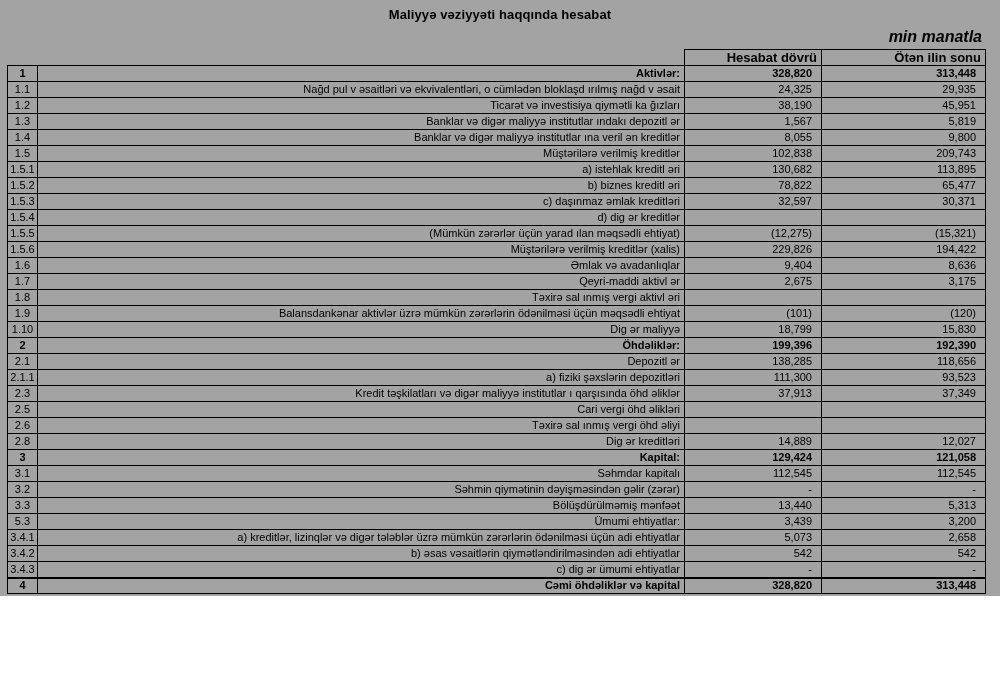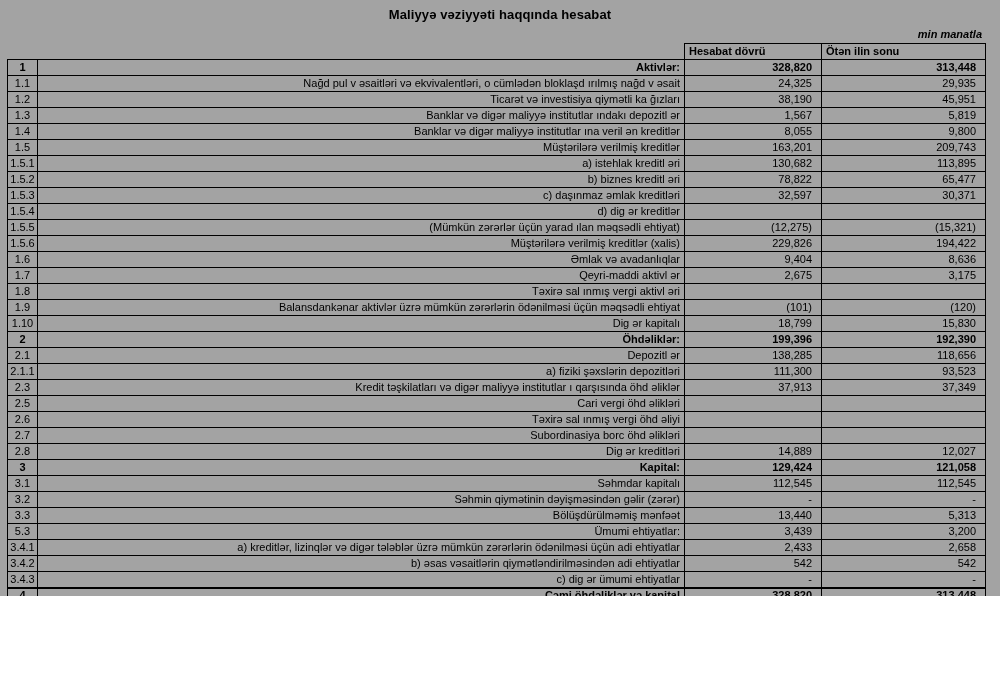--- a/index.html
+++ b/index.html
@@ -20,21 +20,21 @@
     text-align: center;
     font-weight: bold;
     font-size: 13px;
     margin: 7px 0 0 0;
     letter-spacing: 0.1px;
   }
   .unit-note {
     text-align: right;
     font-style: italic;
     font-weight: bold;
-    font-size: 11px;
+    font-size: 16px;
     margin: 6px 18px 3px 0;
   }
   table.fin-table {
     border-collapse: collapse;
     table-layout: fixed;
     width: 978px;
     margin-left: 7px;
     font-size: 11px;
   }
   .col-no    { width: 30px;  }
@@ -46,22 +46,22 @@
     border: 1px solid #000000;
     height: 16px;
     line-height: 13px;
     padding: 0 4px;
     overflow: hidden;
     white-space: nowrap;
     vertical-align: middle;
   }
   .fin-table thead th {
     font-weight: bold;
-    text-align: left;
-    font-size: 11px;
+    text-align: right;
+    font-size: 13px;
   }
   .fin-table thead th.blank {
     border: none;
     background: transparent;
   }
   td.cell-no {
     text-align: center;
     padding: 0 2px;
   }
   td.cell-label {
@@ -126,21 +126,21 @@
   </tr>
         <tr>
     <td class="cell-no">1.4</td>
     <td class="cell-label">Banklar və digər maliyyə institutlar ına veril ən kreditlər</td>
     <td class="cell-val">8,055</td>
     <td class="cell-val">9,800</td>
   </tr>
         <tr>
     <td class="cell-no">1.5</td>
     <td class="cell-label">Müştərilərə verilmiş kreditlər</td>
-    <td class="cell-val">163,201</td>
+    <td class="cell-val">102,838</td>
     <td class="cell-val">209,743</td>
   </tr>
         <tr>
     <td class="cell-no">1.5.1</td>
     <td class="cell-label">a) istehlak kreditl əri</td>
     <td class="cell-val">130,682</td>
     <td class="cell-val">113,895</td>
   </tr>
         <tr>
     <td class="cell-no">1.5.2</td>
@@ -191,21 +191,21 @@
     <td class="cell-val"></td>
   </tr>
         <tr>
     <td class="cell-no">1.9</td>
     <td class="cell-label">Balansdankənar aktivlər üzrə mümkün zərərlərin ödənilməsi üçün məqsədli ehtiyat</td>
     <td class="cell-val">(101)</td>
     <td class="cell-val">(120)</td>
   </tr>
         <tr>
     <td class="cell-no">1.10</td>
-    <td class="cell-label">Dig ər kapitalı</td>
+    <td class="cell-label">Dig ər maliyyə</td>
     <td class="cell-val">18,799</td>
     <td class="cell-val">15,830</td>
   </tr>
         <tr class="bold">
     <td class="cell-no">2</td>
     <td class="cell-label">Öhdəliklər:</td>
     <td class="cell-val">199,396</td>
     <td class="cell-val">192,390</td>
   </tr>
         <tr>
@@ -232,26 +232,20 @@
     <td class="cell-val"></td>
     <td class="cell-val"></td>
   </tr>
         <tr>
     <td class="cell-no">2.6</td>
     <td class="cell-label">Təxirə sal ınmış vergi öhd əliyi</td>
     <td class="cell-val"></td>
     <td class="cell-val"></td>
   </tr>
         <tr>
-    <td class="cell-no">2.7</td>
-    <td class="cell-label">Subordinasiya borc öhd əlikləri</td>
-    <td class="cell-val"></td>
-    <td class="cell-val"></td>
-  </tr>
-        <tr>
     <td class="cell-no">2.8</td>
     <td class="cell-label">Dig ər kreditləri</td>
     <td class="cell-val">14,889</td>
     <td class="cell-val">12,027</td>
   </tr>
         <tr class="bold">
     <td class="cell-no">3</td>
     <td class="cell-label">Kapital:</td>
     <td class="cell-val">129,424</td>
     <td class="cell-val">121,058</td>
@@ -276,21 +270,21 @@
   </tr>
         <tr>
     <td class="cell-no">5.3</td>
     <td class="cell-label">Ümumi ehtiyatlar:</td>
     <td class="cell-val">3,439</td>
     <td class="cell-val">3,200</td>
   </tr>
         <tr>
     <td class="cell-no">3.4.1</td>
     <td class="cell-label">a) kreditlər, lizinqlər və digər tələblər üzrə mümkün zərərlərin ödənilməsi üçün adi ehtiyatlar</td>
-    <td class="cell-val">2,433</td>
+    <td class="cell-val">5,073</td>
     <td class="cell-val">2,658</td>
   </tr>
         <tr>
     <td class="cell-no">3.4.2</td>
     <td class="cell-label">b) əsas vəsaitlərin qiymətləndirilməsindən adi ehtiyatlar</td>
     <td class="cell-val">542</td>
     <td class="cell-val">542</td>
   </tr>
         <tr>
     <td class="cell-no">3.4.3</td>

